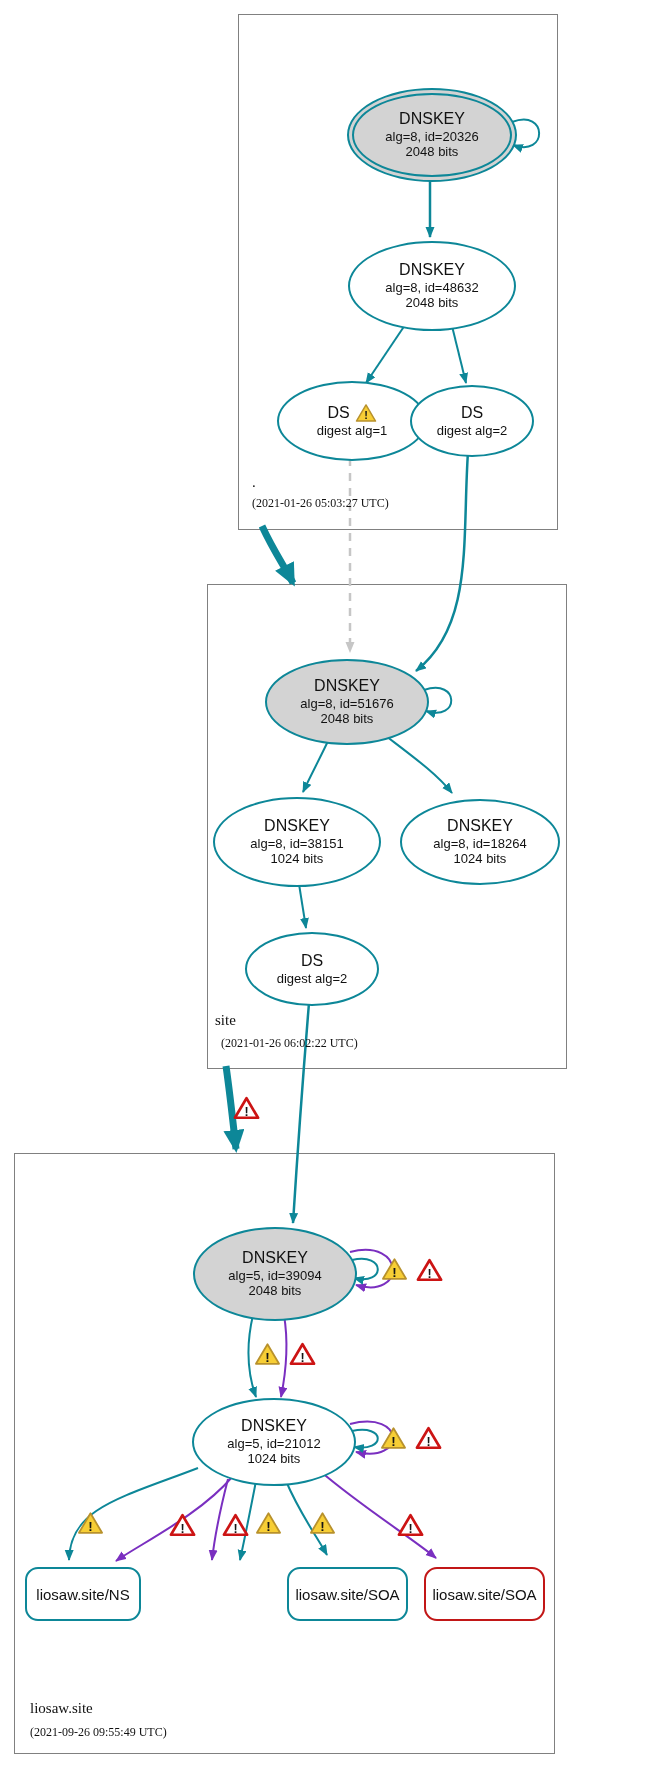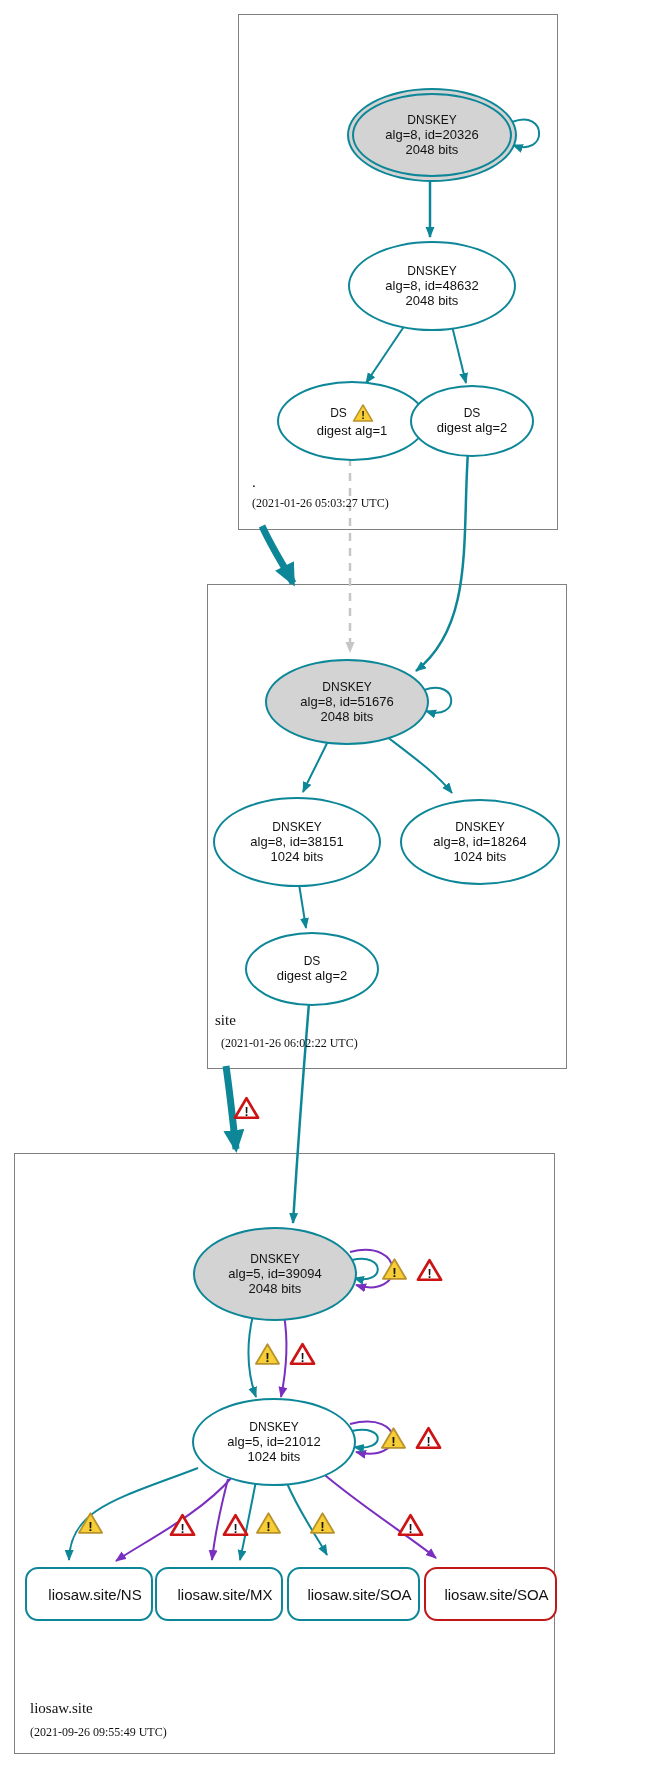--- a/index.html
+++ b/index.html
@@ -15,26 +15,26 @@
   .canvas{position:relative;width:645px;height:1772px;background:#fff;overflow:hidden;
           font-family:"Liberation Sans",sans-serif;}
   .zone{position:absolute;border:1px solid var(--zone-border);background:transparent;}
   .edges{position:absolute;left:0;top:0;z-index:2;}
   .node{position:absolute;z-index:3;display:flex;flex-direction:column;align-items:center;
         justify-content:center;border:2px solid var(--teal);border-radius:50%;
         background:#fff;text-align:center;line-height:1.18;color:#111;}
   .node.ksk{background:var(--gray-fill);}
   .node.double::after{content:"";position:absolute;inset:3px;border:2px solid var(--teal);
         border-radius:50%;pointer-events:none;}
-  .ntitle{font-family:"Liberation Sans",sans-serif;font-size:12px;display:flex;
+  .ntitle{font-family:"Liberation Sans",sans-serif;font-size:16px;display:flex;
         align-items:center;gap:5px;}
   .nattr{font-family:Liberation Sans, sans-serif;font-size:13px;}
   .rrset{position:absolute;z-index:3;display:flex;align-items:center;justify-content:center;
         border:2px solid var(--teal);border-radius:13px;background:#fff;
-        font-family:"Liberation Sans",sans-serif;font-size:15px;color:#111;padding-left:12px;}
+        font-family:"Liberation Sans",sans-serif;font-size:15px;color:#111;}
   .rrset.bogus{border-color:var(--red);}
   .zlabel{position:absolute;z-index:4;font-family:"Liberation Serif",serif;font-size:15px;color:#111;}
   .zts{position:absolute;z-index:4;font-family:"Liberation Serif",serif;font-size:12px;color:#111;}
 </style>
 </head>
 <body>
 
 <div class="canvas">
 
   <div class="zone" style="left:238px;top:14px;width:318px;height:514px;"></div>
@@ -159,23 +159,20 @@
     <div class="nattr">2048 bits</div>
   </div>
   <div class="node" style="left:192px;top:1398px;width:160px;height:84px;">
     <div class="ntitle">DNSKEY</div>
     <div class="nattr">alg=5, id=21012</div>
     <div class="nattr">1024 bits</div>
   </div>
   <div class="rrset" style="left:25px;top:1567px;width:112px;height:50px;">
     <span>liosaw.site/NS</span>
   </div>
-  <div class="rrset" style="left:155px;top:1567px;width:112px;height:50px;">
-    <span>liosaw.site/MX</span>
-  </div>
   <div class="rrset" style="left:287px;top:1567px;width:117px;height:50px;">
     <span>liosaw.site/SOA</span>
   </div>
   <div class="rrset bogus" style="left:424px;top:1567px;width:117px;height:50px;">
     <span>liosaw.site/SOA</span>
   </div>
 
   <div class="zlabel" style="left:252px;top:474px;">.</div>
   <div class="zts" style="left:252px;top:496px;">(2021-01-26 05:03:27 UTC)</div>
   <div class="zlabel" style="left:215px;top:1012px;">site</div>

